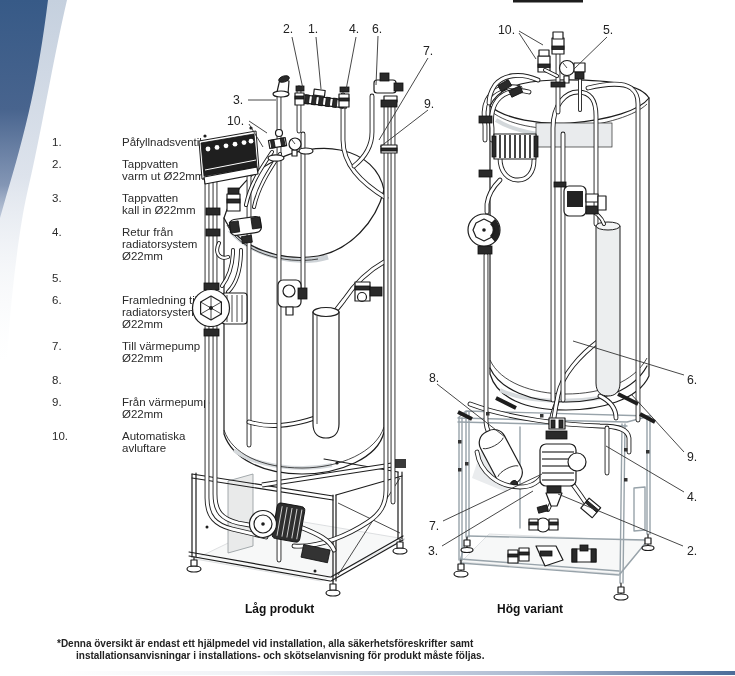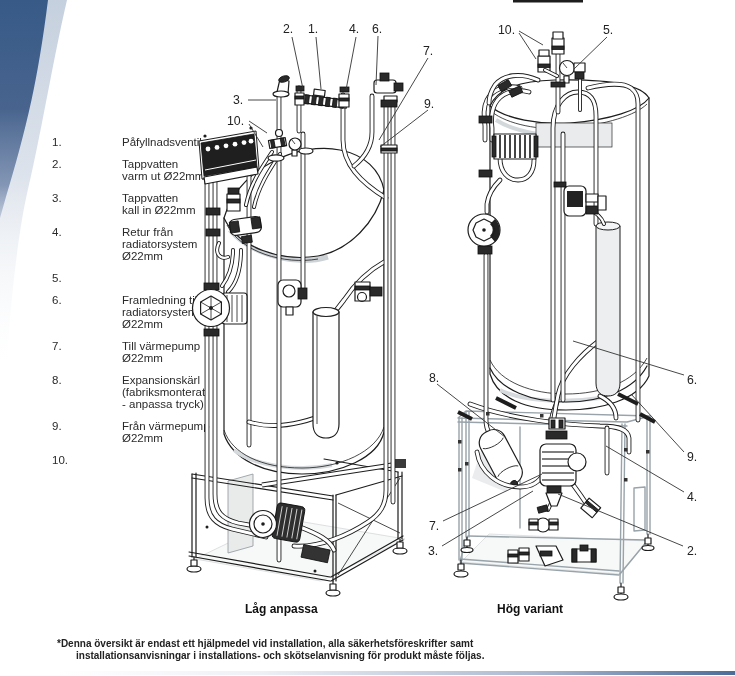--- a/index.html
+++ b/index.html
@@ -60,32 +60,32 @@
   <div class="row">
       <div class="n">6.</div>
       <div class="t">Framledning till<br>radiatorsystem<br>Ø22mm</div>
     </div>
   <div class="row">
       <div class="n">7.</div>
       <div class="t">Till värmepump<br>Ø22mm</div>
     </div>
   <div class="row">
       <div class="n">8.</div>
-      <div class="t">Expansionskärl<br>(fabriksmonterat<br>- anpassa tryck)</div>
     </div>
   <div class="row">
       <div class="n">9.</div>
       <div class="t">Från värmepump<br>Ø22mm</div>
     </div>
   <div class="row">
       <div class="n">10.</div>
+      <div class="t">Automatiska<br>avluftare</div>
     </div>
 </div>
 
-<div class="abs cap" style="left:245px;top:602px;">Låg anpassa</div>
+<div class="abs cap" style="left:245px;top:602px;">Låg produkt</div>
 <div class="abs cap" style="left:497px;top:602px;text-align:right;">Hög variant</div>
 
 <div class="abs" id="foot" style="left:57px;top:638px;">*Denna översikt är endast ett hjälpmedel vid installation, alla säkerhetsföreskrifter samt<br>
 <span style="margin-left:19px">installationsanvisningar i installations- och skötselanvisning för produkt måste följas.</span></div>
 
 <svg class="abs" style="left:0;top:0" width="735" height="676" viewBox="0 0 735 676" fill="none">
 <defs>
 </defs>
 <style>
 .ln{stroke:#1d1d1d;stroke-width:1.2;fill:none;stroke-linecap:round;stroke-linejoin:round}

